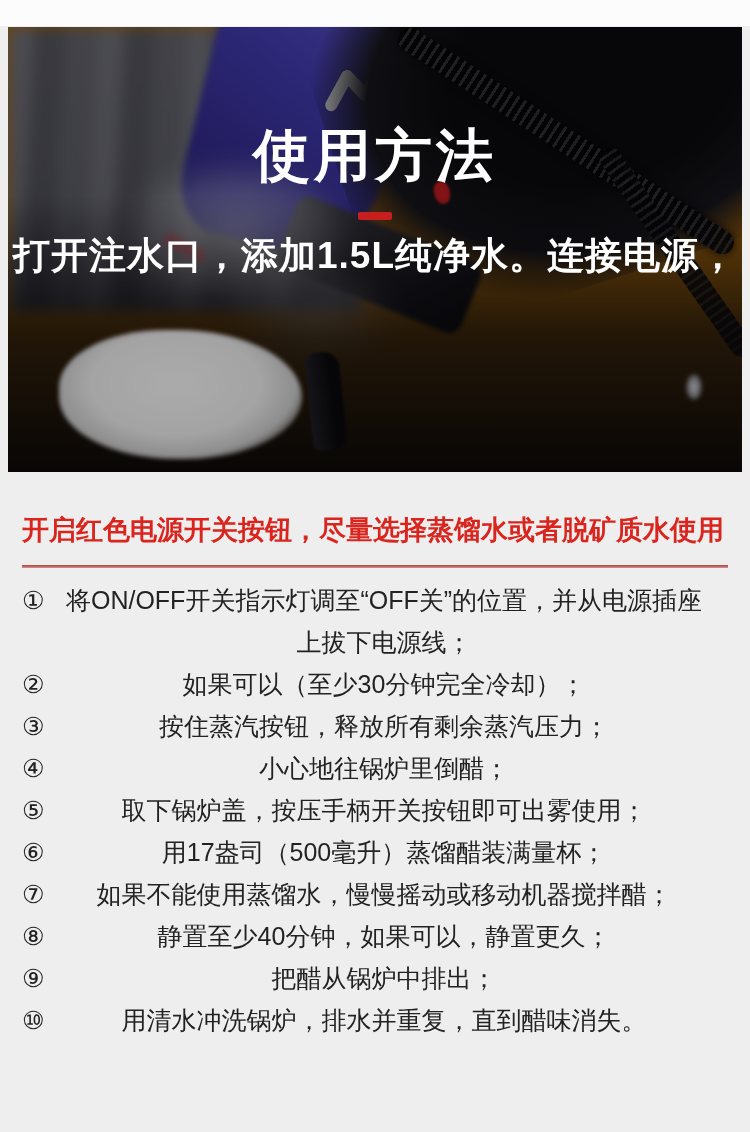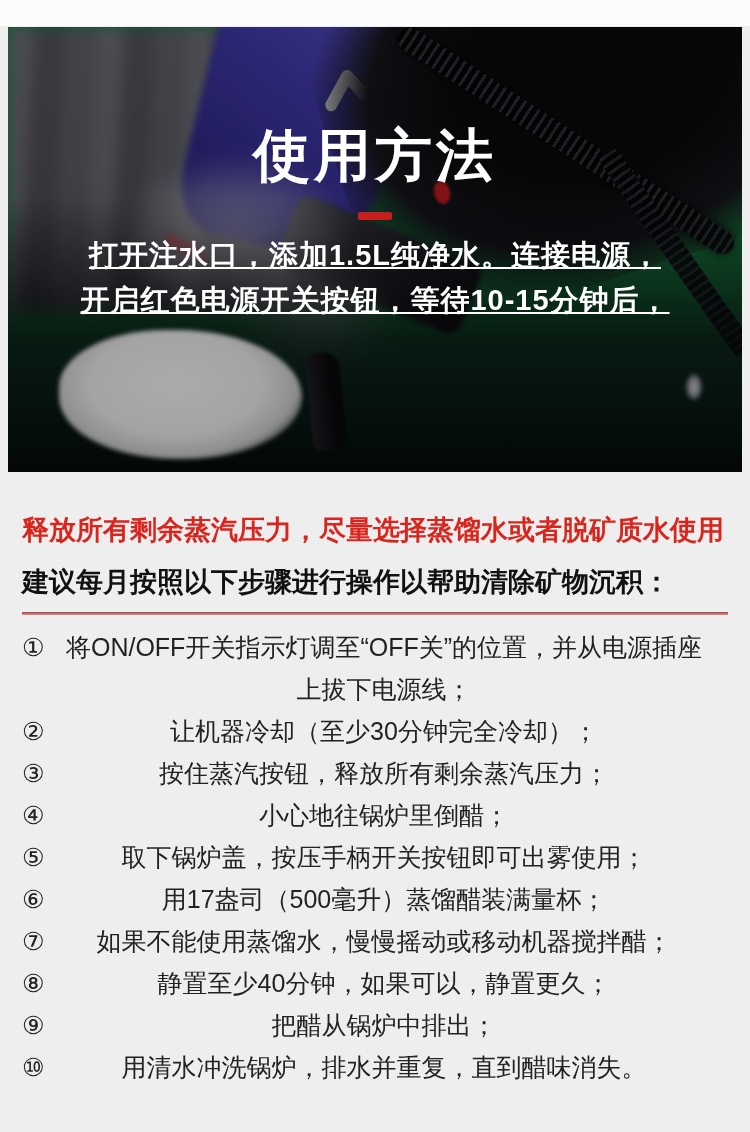--- a/index.html
+++ b/index.html
@@ -11,21 +11,21 @@
     overflow:hidden;
     position:relative;
   }
   .top-band { width:750px; height:26px; background:#fcfcfc; }
 
   
   .hero {
     position:relative;
     width:734px; height:445px;
     margin:1px 8px 0 8px;
-    background:#15803d;
+    background:#a16207;
     overflow:hidden;
   }
   .hero .layer { position:absolute; }
   .ph-wall {
     left:0; top:0; width:48%; height:64%;
     background:
       repeating-linear-gradient(93deg, rgba(120,120,128,.55) 0 26px, rgba(70,70,78,.55) 26px 58px, rgba(95,95,104,.55) 58px 90px),
       linear-gradient(180deg,#64646b 0%,#56565e 55%,#2c2c33 100%);
     filter:blur(7px);
   }
@@ -116,21 +116,21 @@
   .hero-title {
     margin-top:100px;
     font-size:57px; font-weight:bold; letter-spacing:4px;
     line-height:1.0;
   }
   .hero-dash {
     width:34px; height:8px; border-radius:2px;
     background:#c71f1f;
     margin:28px auto 13px auto;
   }
-  .hero-desc { font-size:29px; font-weight:bold; line-height:45px; letter-spacing:1px;text-decoration:underline; }
+  .hero-desc { font-size:37px; font-weight:bold; line-height:45px; letter-spacing:1px; }
 
   
   .warn {
     margin:40px 20px 0 22px;
     font-size:27px; font-weight:bold;
     color:#d9251d;
     white-space:nowrap;
   }
   .sub {
     margin:17px 22px 0 22px;
@@ -173,39 +173,37 @@
   <div class="layer ph-towel"></div>
   <div class="layer ph-handle"></div>
   <div class="layer ph-glowdot"></div>
   <div class="layer ph-overlay"></div>
 
   <div class="hero-content">
     <div class="hero-title">使用方法</div>
     <div class="hero-dash"></div>
     <div class="hero-desc">
       <div>打开注水口，添加1.5L纯净水。连接电源，</div>
-      <div>开启红色电源开关按钮，等待10-15分钟后，</div>
     </div>
   </div>
 </div>
 
-<div class="warn">释放所有剩余蒸汽压力，尽量选择蒸馏水或者脱矿质水使用</div>
+<div class="warn">开启红色电源开关按钮，尽量选择蒸馏水或者脱矿质水使用</div>
 <div class="sub">
-  <div>建议每月按照以下步骤进行操作以帮助清除矿物沉积：</div>
 </div>
 <div class="red-line"></div>
 
 <div class="steps">
   <div class="step">
     <span class="step-num">①</span>
     <span class="step-text">将ON/OFF开关指示灯调至“OFF关”的位置，并从电源插座上拔下电源线；</span>
   </div>
   <div class="step">
     <span class="step-num">②</span>
-    <span class="step-text">让机器冷却（至少30分钟完全冷却）；</span>
+    <span class="step-text">如果可以（至少30分钟完全冷却）；</span>
   </div>
   <div class="step">
     <span class="step-num">③</span>
     <span class="step-text">按住蒸汽按钮，释放所有剩余蒸汽压力；</span>
   </div>
   <div class="step">
     <span class="step-num">④</span>
     <span class="step-text">小心地往锅炉里倒醋；</span>
   </div>
   <div class="step">

